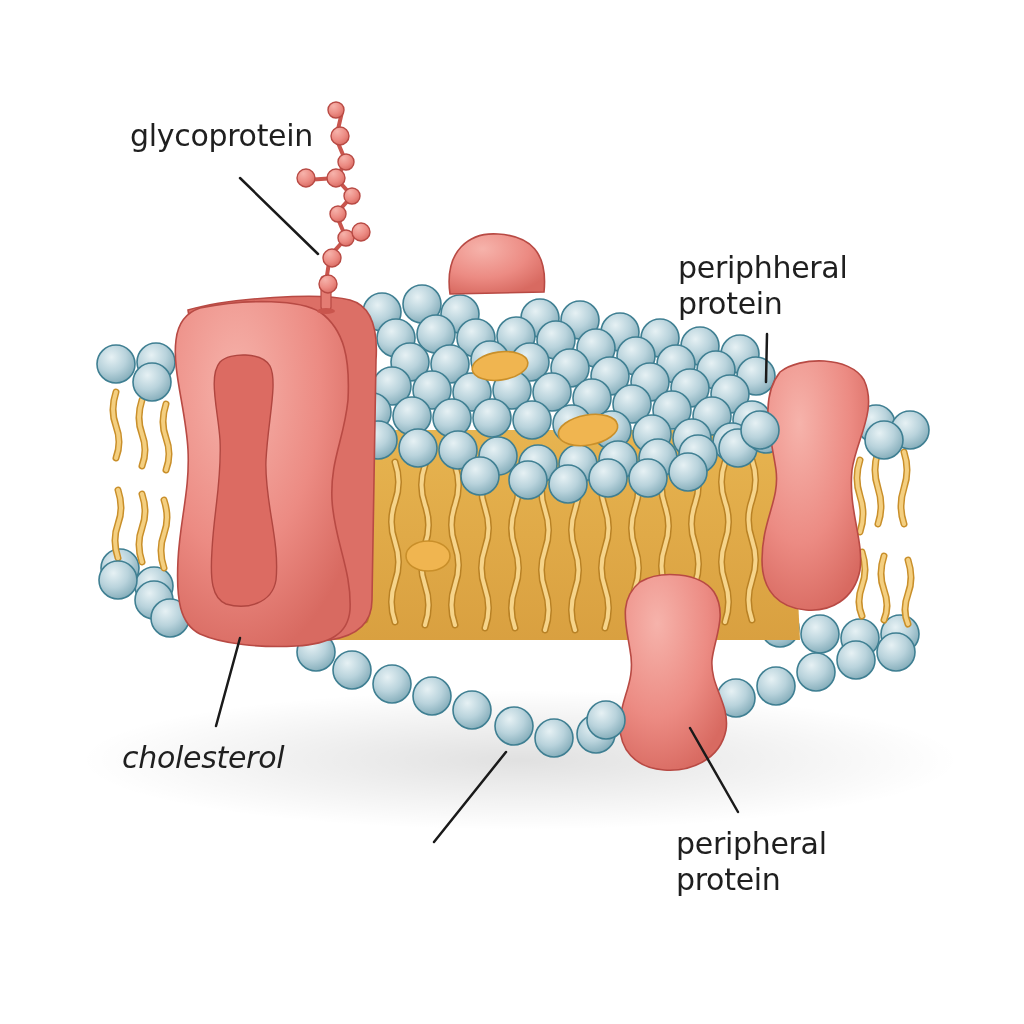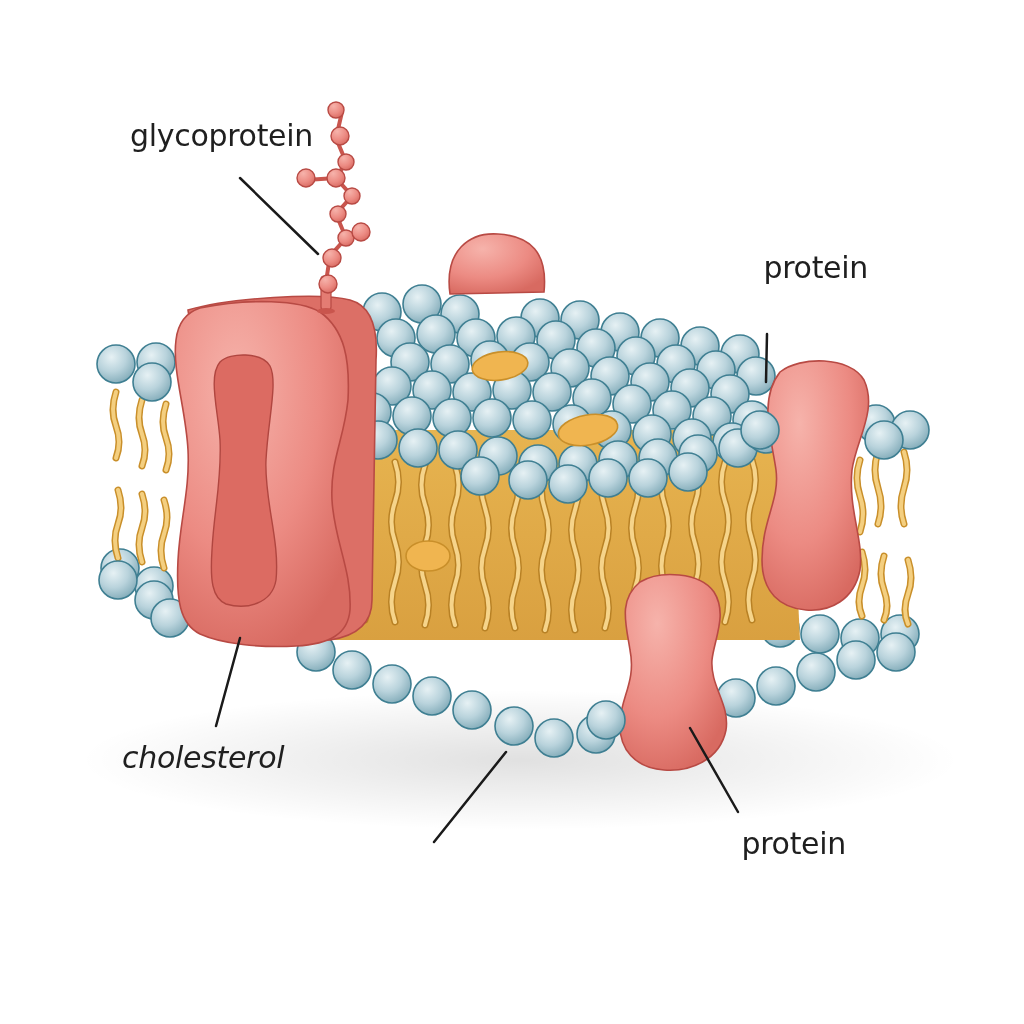--- a/index.html
+++ b/index.html
@@ -1,18 +1,18 @@
 <!DOCTYPE html>
 <html><head>
   <meta charset="utf-8">
   <style>
     html, body { margin: 0; padding: 0; background: #ffffff; }
     body { width: 1024px; height: 1024px; overflow: hidden; position: relative; font-family: "DejaVu Sans", "Liberation Sans", sans-serif; }
     #stage { position: absolute; left: 0; top: 0; width: 1024px; height: 1024px; }
-    .label { position: absolute; color: #1f1f1f; font-size: 30px; line-height: 36px; letter-spacing: -0.3px; text-align: right; white-space: nowrap; }
+    .label { position: absolute; color: #1f1f1f; font-size: 30px; line-height: 36px; letter-spacing: -0.3px; text-align: left; white-space: nowrap; }
     .label span { display: block; }
   </style>
 </head>
 <body>
 
 <svg id="stage" viewBox="0 0 1024 1024" xmlns="http://www.w3.org/2000/svg">
   <defs>
     <radialGradient id="headGrad" cx="38%" cy="32%" r="70%">
       <stop offset="0%" stop-color="#e6f1f4"></stop>
       <stop offset="55%" stop-color="#b9d3dc"></stop>
@@ -278,26 +278,28 @@
     <line x1="506" y1="752" x2="434" y2="842"></line>
     <line x1="690" y1="728" x2="738" y2="812"></line>
   </g>
 </svg>
 
 <div class="label" style="left:130px; top:118px;">
   <span>glycoprotein</span>
 </div>
 
 <div class="label" style="left:678px; top:250px; width:190px;">
+  <span>periphheral</span>
   <span>protein</span>
 </div>
 
 <div class="label" style="left:122px; top:740px;font-style:italic;">
   <span>cholesterol</span>
 </div>
 
 <div class="label" style="left:676px; top:826px; width:170px;">
+  <span>peripheral</span>
   <span>protein</span>
 </div>
 
 <div class="label" style="left:400px; top:850px;">
   <span></span>
 </div>
 
 </body></html>

